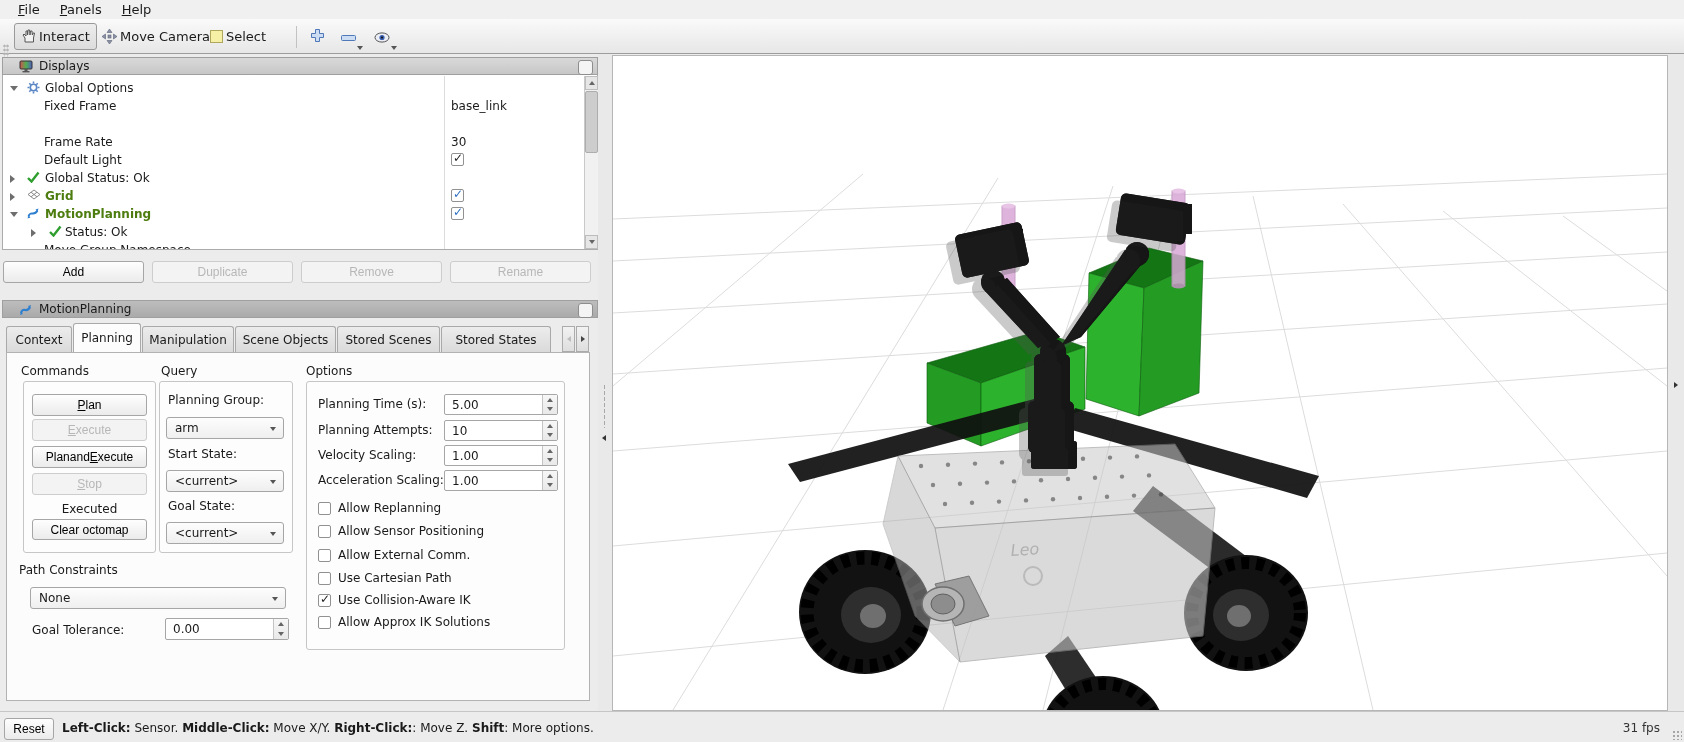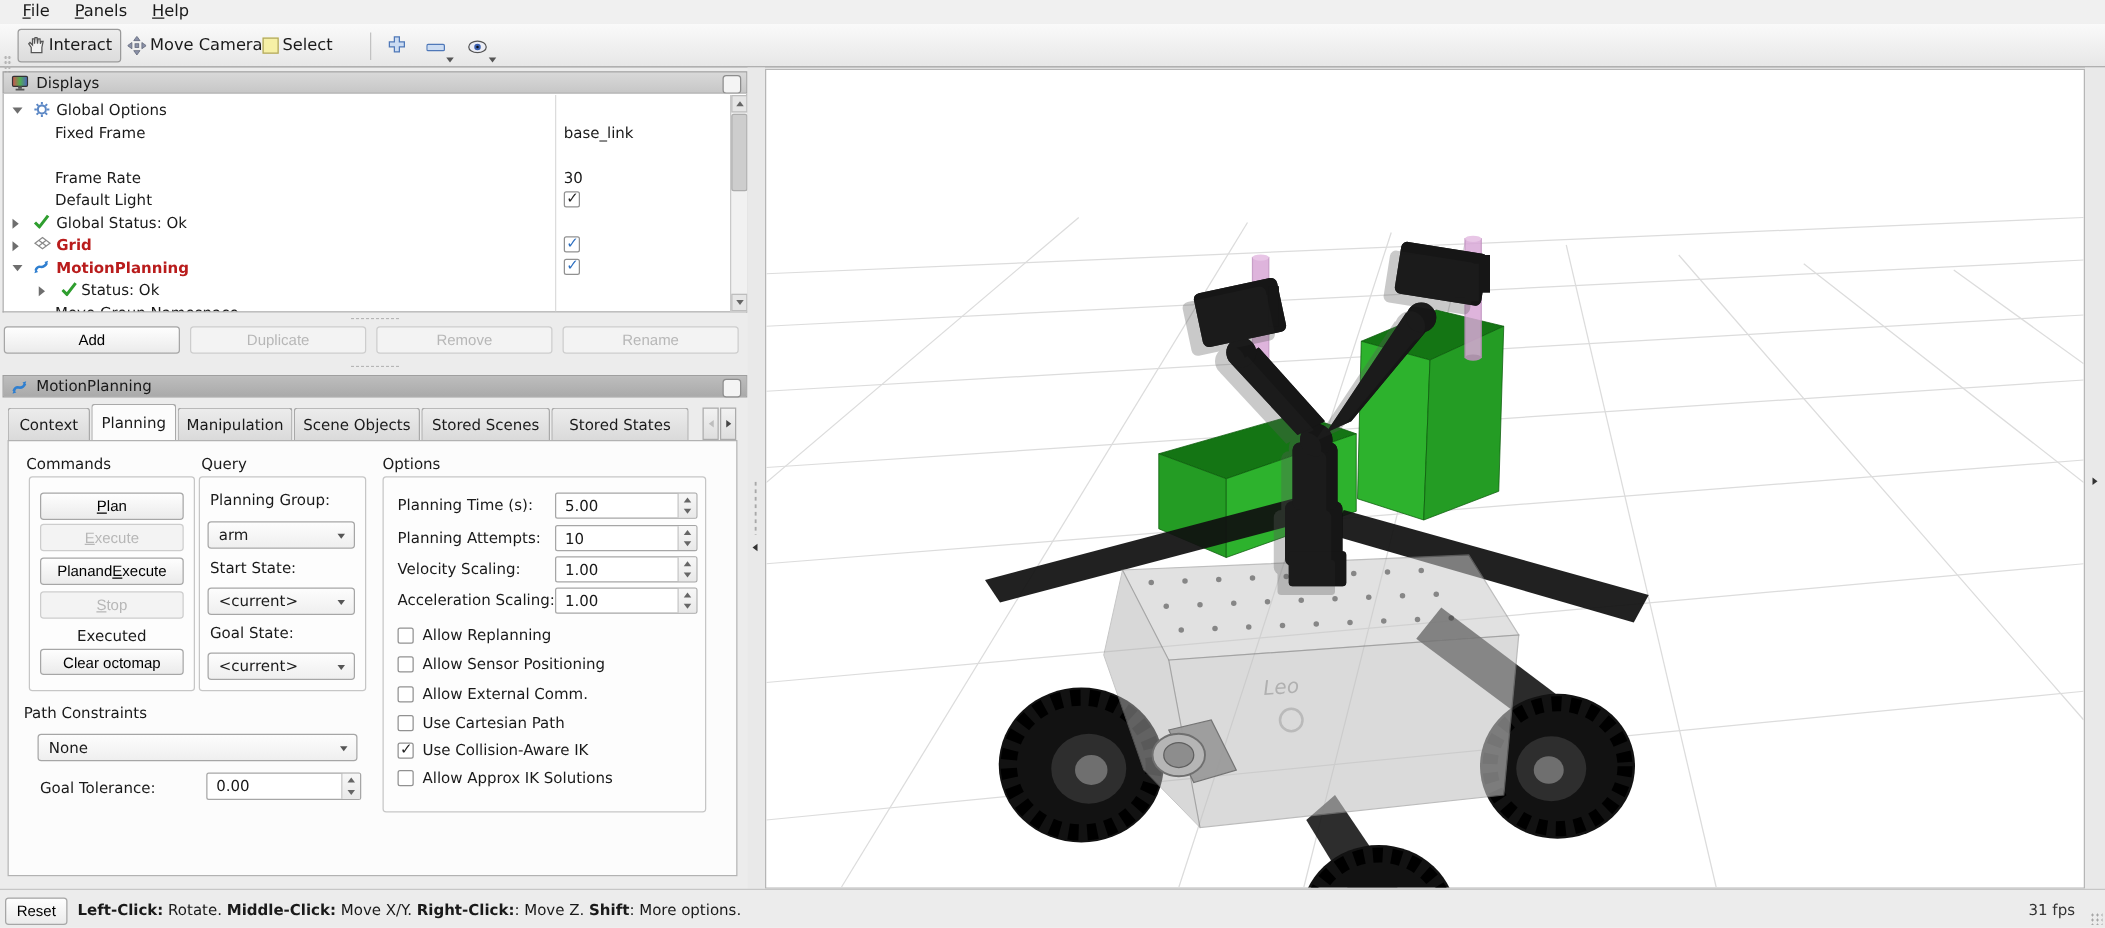--- a/index.html
+++ b/index.html
@@ -18,31 +18,31 @@
   .tool-btn{top:4px;height:27px;display:flex;align-items:center;font-size:13px;padding:0 6px;border-radius:3px;box-sizing:border-box;}
   .tool-btn.pressed{border:1px solid #9a9a9a;background:linear-gradient(#ededed,#dcdcdc);}
   .tool-btn .ticon{margin-right:3px;display:inline-flex;}
   .tb-sep{left:296px;top:7px;width:1px;height:22px;background:#c2c2c2;}
   .icon-btn{top:7px;width:24px;height:22px;display:flex;align-items:center;justify-content:center;}
   .dd-caret{width:0;height:0;border-left:3.5px solid transparent;border-right:3.5px solid transparent;border-top:4px solid #555;}
   .sel-swatch{width:11px;height:11px;background:#f6f0a6;border:1px solid #b0a75f;}
 
   
   .panel-title{left:2px;width:596px;height:18px;display:flex;align-items:center;font-size:12px;
-    border:1px solid #9f9f9f;box-sizing:border-box;padding-left:6px;}
+    border:1px solid #9f9f9f;box-sizing:border-box;padding-left:16px;}
   .pt-light{background:linear-gradient(#d9d9d9,#c7c7c7);}
   .pt-dark{background:linear-gradient(#bdbdbd,#aaaaaa);}
   .pt-icon{margin-right:6px;display:inline-flex;}
   .float-btn{position:absolute;right:4px;top:2px;width:13px;height:13px;background:#f4f4f4;border:1px solid #8d8d8d;border-radius:3px;}
 
   #tree{left:2px;top:75px;width:596px;height:175px;background:#fff;border:1px solid #ababab;border-top:none;box-sizing:border-box;overflow:hidden;}
   .trow{position:absolute;left:0;width:580px;height:18px;font-size:12px;}
   .trow .lbl{position:absolute;top:2px;white-space:nowrap;}
   .trow .val{position:absolute;left:448px;top:2px;white-space:nowrap;display:flex;align-items:center;}
-  .blue{color:#b91c1c;font-weight:bold;}
+  .blue{color:#4d7c0f;font-weight:bold;}
   .exp{position:absolute;top:6px;width:0;height:0;}
   .exp.closed{border-top:4px solid transparent;border-bottom:4px solid transparent;border-left:5px solid #6e6e6e;}
   .exp.open{border-left:4px solid transparent;border-right:4px solid transparent;border-top:5px solid #6e6e6e;top:7px;}
   .ticon16{position:absolute;top:2px;display:inline-flex;}
   .col-sep{left:444px;top:76px;width:1px;height:173px;background:#dcdcdc;}
   .cb{width:13px;height:13px;background:#fff;border:1px solid #919191;border-radius:2px;box-sizing:border-box;position:relative;display:inline-block;}
   .cb .mark{position:absolute;left:1px;top:-3px;font-size:12px;font-weight:bold;}
   .swatch{width:13px;height:13px;border:1px solid #555;background:#fff;display:inline-block;margin-right:5px;}
 
   
@@ -592,17 +592,17 @@
         <use href="#armMain" fill="#5a5a5a" opacity="0.32" transform="translate(-9,7)"></use>
       </g>
       <g>
         <use href="#armMain" opacity="0.84" fill="#1b1b1b"></use>
       </g>
     </svg>
   </div>
 
   <div id="statusbar" class="abs">
     <button id="reset-btn" class="qbtn">Reset</button>
-    <span id="hints" class="abs"><b>Left-Click:</b><span> Rotate. </span><b>Middle-Click:</b><span> Move X/Y. </span><b>Right-Click:</b><span>: Move Z. </span><b>Shift</b><span>: More options.</span></span>
+    <span id="hints" class="abs"><b>Left-Click:</b><span> Sensor. </span><b>Middle-Click:</b><span> Move X/Y. </span><b>Right-Click:</b><span>: Move Z. </span><b>Shift</b><span>: More options.</span></span>
     <span id="fps">31 fps</span>
     <div id="grip-corner"></div>
   </div>
 </div>
 
 </body></html>

